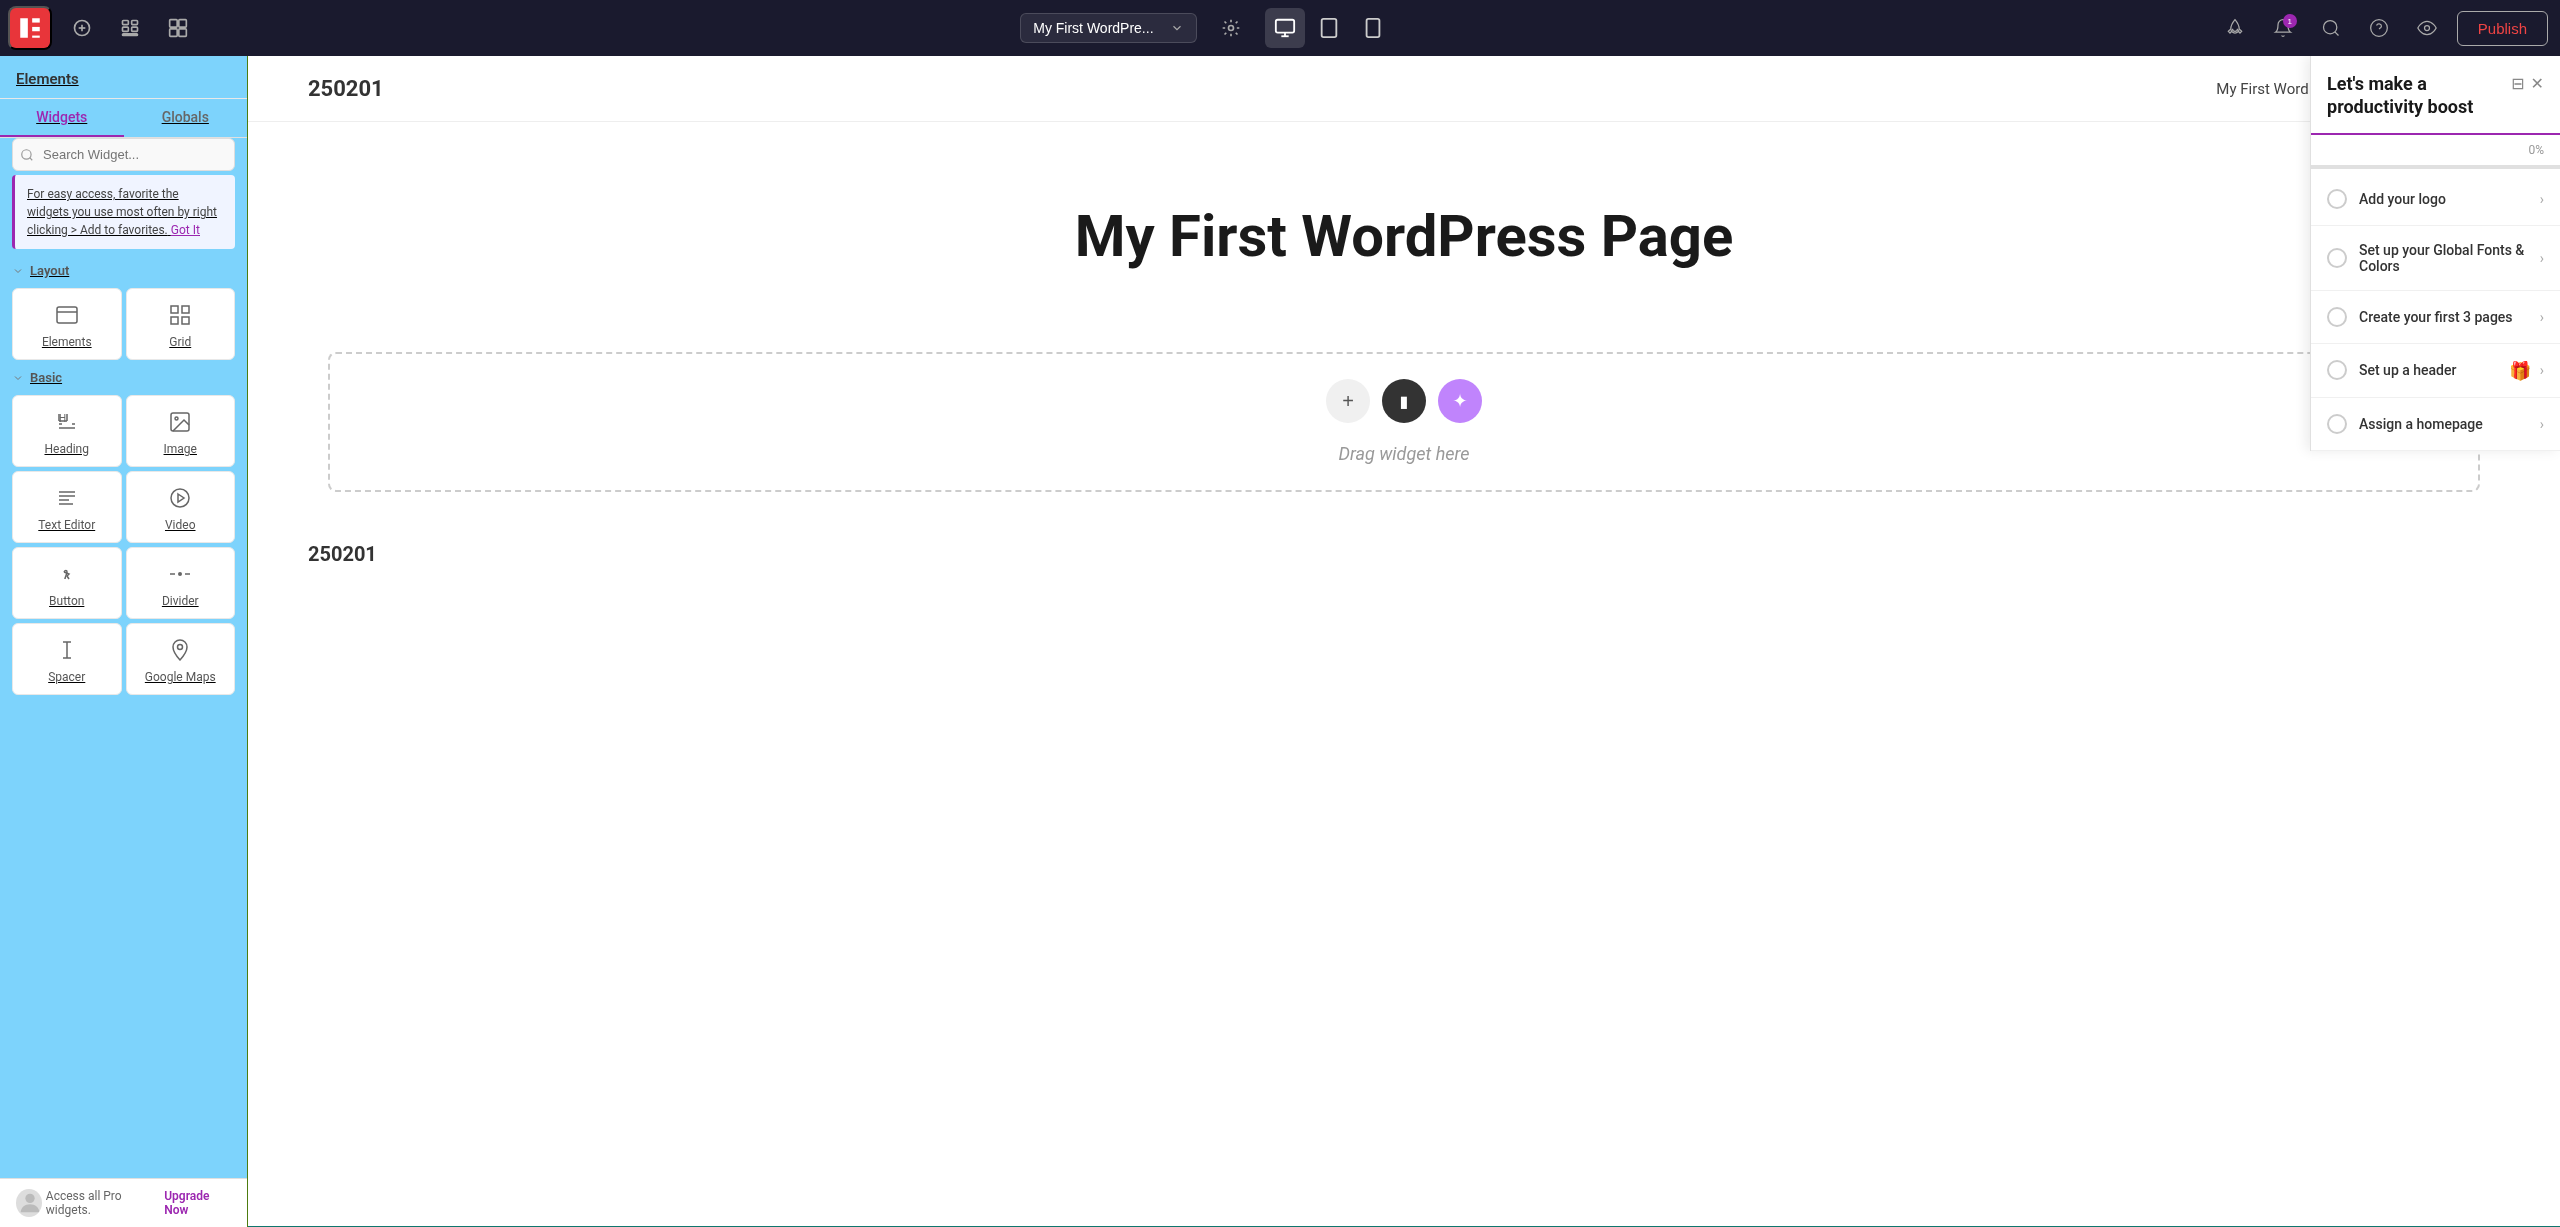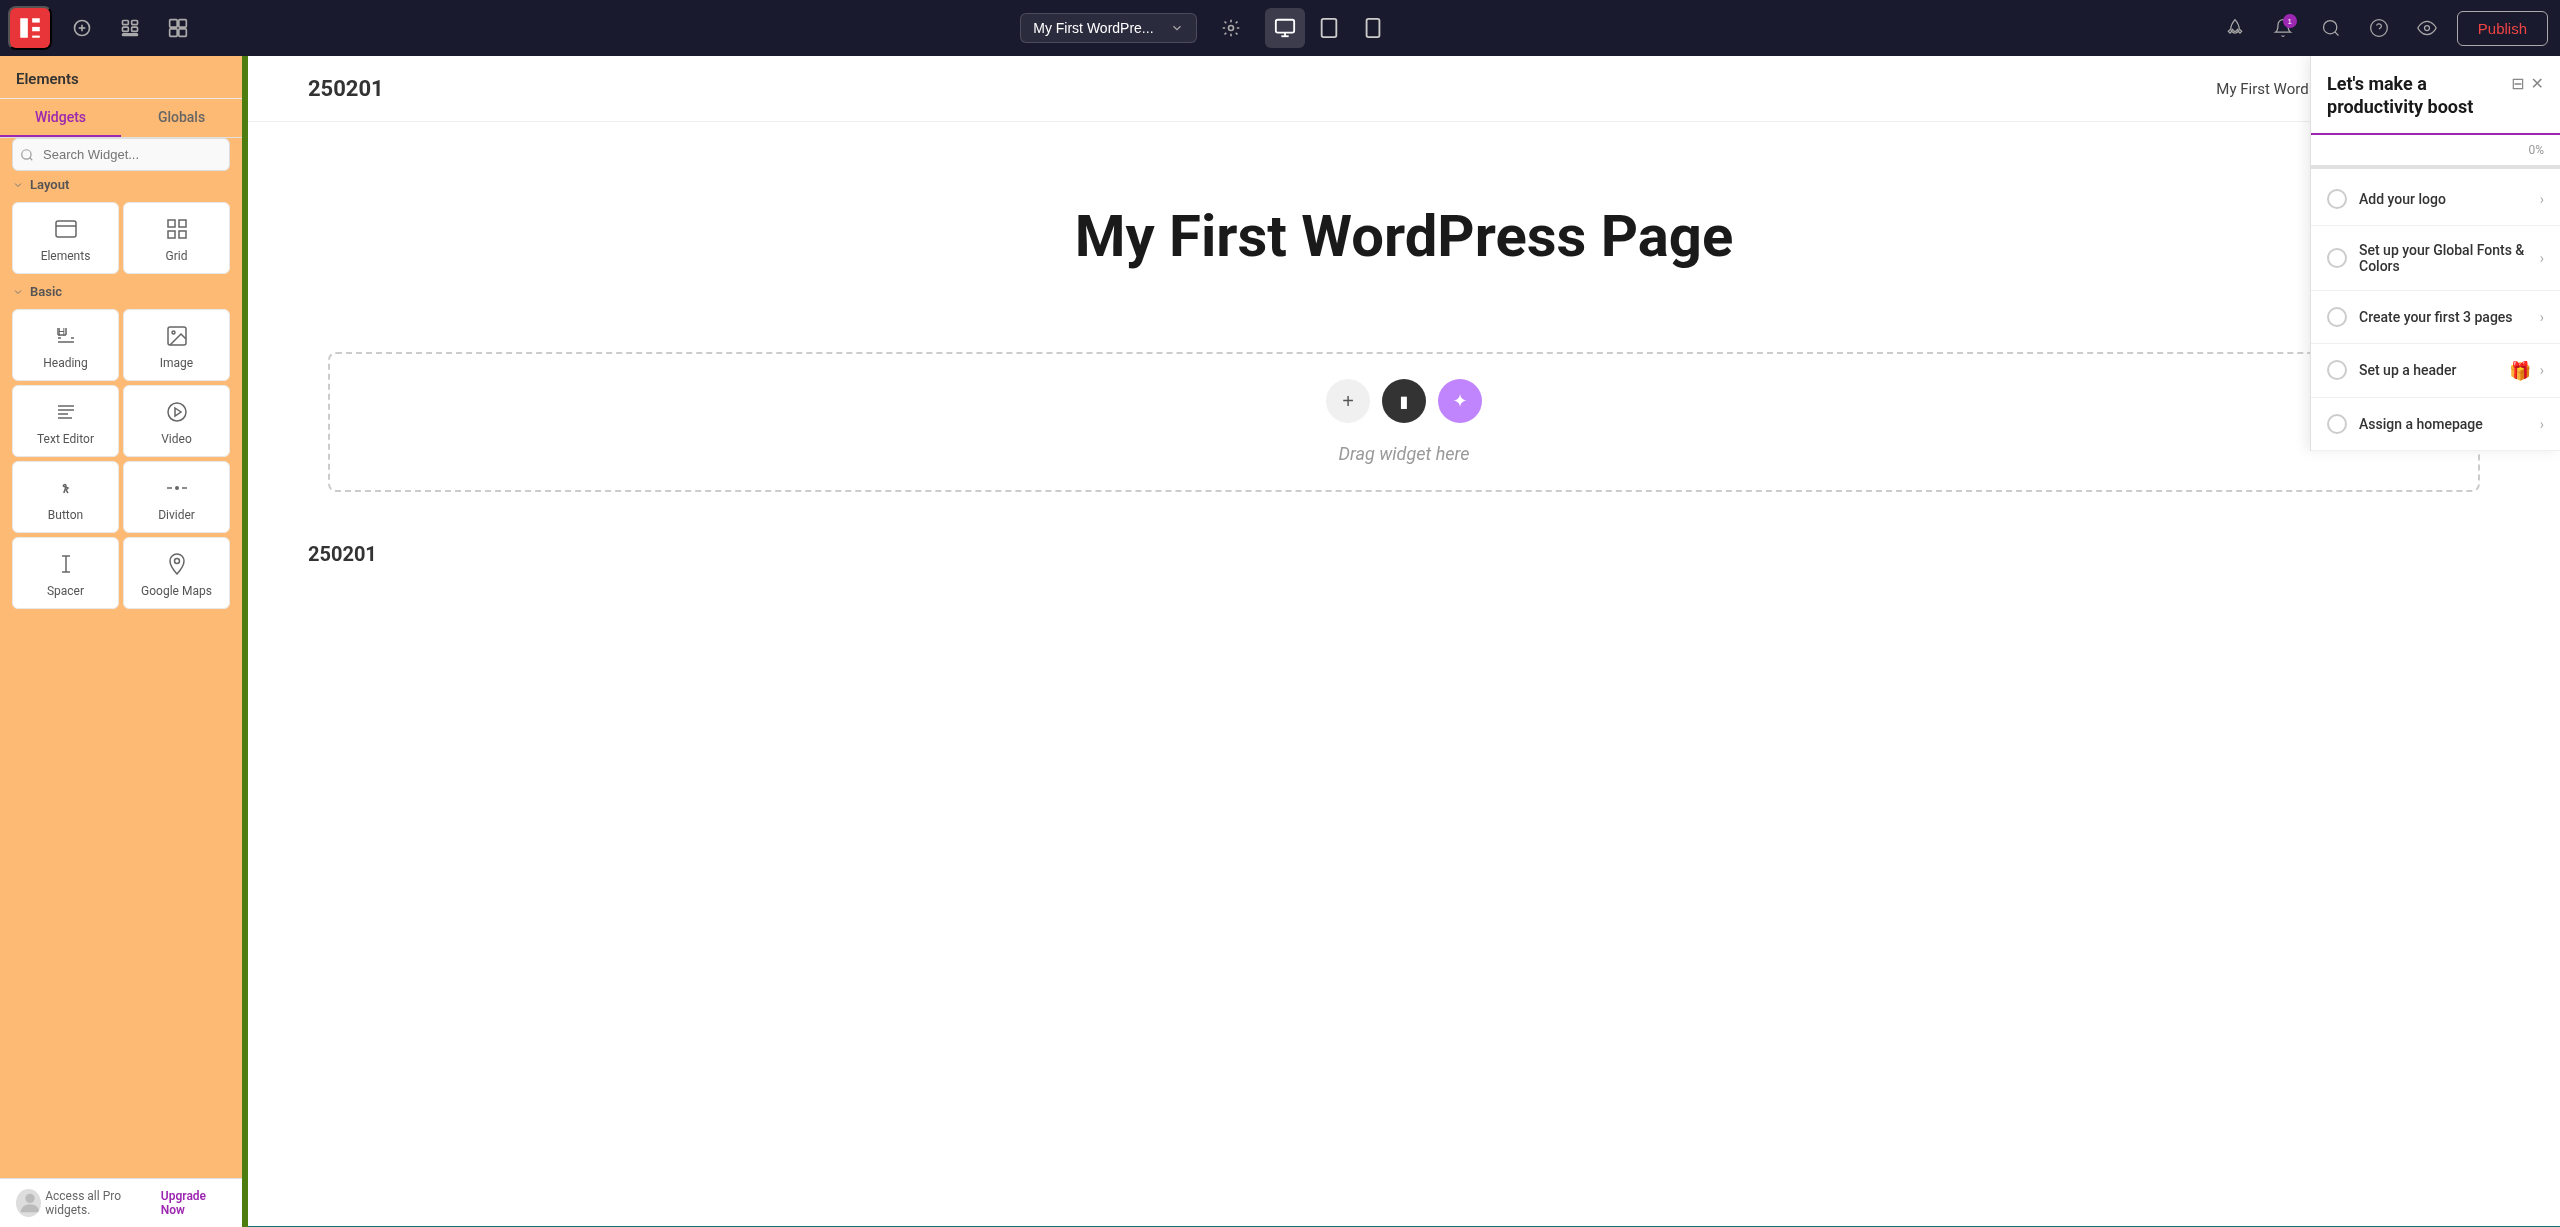--- a/index.html
+++ b/index.html
@@ -61,22 +61,23 @@
     }
 
     .publish-btn {
       background: transparent; border: 1px solid #aaa; color: #ef4444; border-radius: 6px;
       padding: 8px 20px; font-size: 15px; cursor: pointer; font-weight: 500;
     }
 
     
     .sidebar {
       position: fixed; left: 0; top: 56px; bottom: 0; width: 248px;
-      background: #fdba74; border-right: 6px solid #4d7c0f; display: flex; flex-direction: column;
+      background: #7dd3fc; border-right: 1px solid #4d7c0f; display: flex; flex-direction: column;
       z-index: 50;
+      text-decoration: underline;
     }
     .sidebar-header {
       padding: 14px 16px 10px; font-size: 15px; font-weight: 600; color: #333;
       border-bottom: 1px solid #e8e8e8;
     }
     .sidebar-tabs { display: flex; border-bottom: 1px solid #e0e0e0; }
     .sidebar-tab {
       flex: 1; padding: 10px; text-align: center; font-size: 14px; cursor: pointer;
       color: #666; border-bottom: 2px solid transparent; font-weight: 500;
     }
@@ -308,20 +309,24 @@
   </div>
 
   <div class="search-wrapper">
     <svg viewBox="0 0 24 24" stroke-width="2">
         <circle cx="11" cy="11" r="8"></circle>
         <line x1="21" y1="21" x2="16.65" y2="16.65"></line>
       </svg>
     <input type="text" placeholder="Search Widget..." style="">
   </div>
 
+  <div class="tip-box">
+    <span>For easy access, favorite the widgets you use most often by right clicking &gt; Add to favorites.</span>
+    <a>Got It</a>
+  </div>
 
   <div class="section-header">
     <svg viewBox="0 0 24 24" stroke-width="2">
         <polyline points="6 9 12 15 18 9"></polyline>
       </svg>
     <span>Layout</span>
   </div>
   <div class="widgets-grid">
     <div class="widget-item">
       <svg viewBox="0 0 24 24" stroke-width="1.5">

